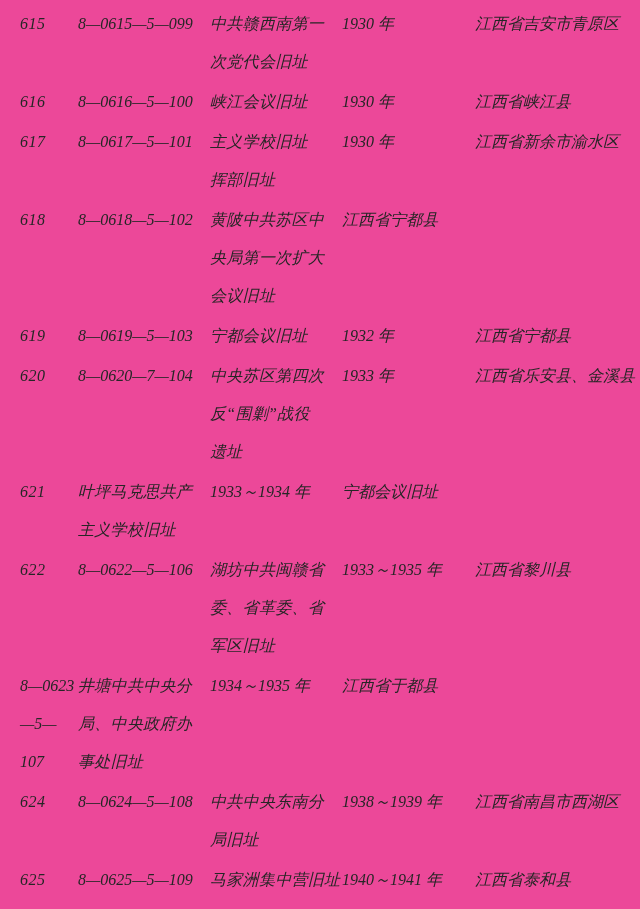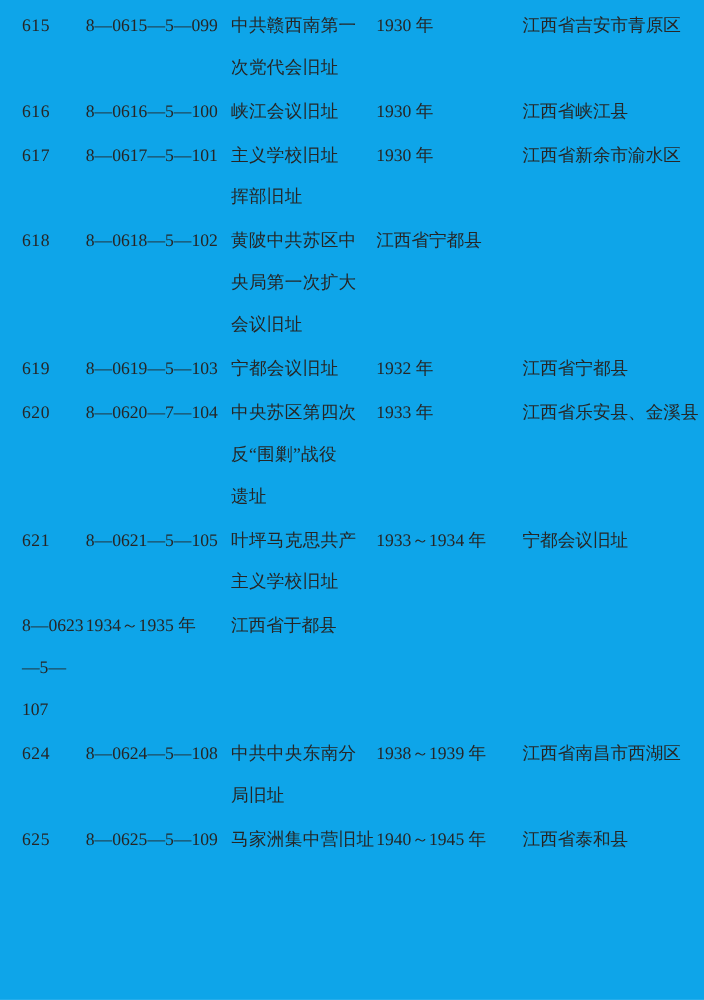--- a/index.html
+++ b/index.html
@@ -4,28 +4,29 @@
 <style>
   html, body {
     margin: 0;
     padding: 0;
     background: #ffffff;
   }
   .page {
     position: relative;
     width: 640px;
     height: 909px;
-    background: #0ea5e9;
+    background: #ec4899;
     overflow: hidden;
     box-sizing: border-box;
     padding-top: 5px;
     font-family: "Liberation Serif", "DejaVu Serif", serif;
     font-size: 16px;
     line-height: 38px;
     color: #262626;
+    font-style: italic;
   }
   .row {
     display: grid;
     grid-template-columns: 58px 132px 132px 133px 160px;
     padding-left: 20px;
     margin-top: 2px;
   }
   .row:first-child {
     margin-top: 0;
   }
@@ -96,44 +97,55 @@
     <div class="cell code">8—0620—7—104</div>
     <div class="cell name">中央苏区第四次
 反“围剿”战役
 遗址</div>
     <div class="cell year">1933 年</div>
     <div class="cell loc">江西省乐安县、金溪县</div>
   </div>
 
   <div class="row">
     <div class="cell num">621</div>
-    <div class="cell code">8—0621—5—105</div>
     <div class="cell name">叶坪马克思共产
 主义学校旧址</div>
     <div class="cell year">1933～1934 年</div>
     <div class="cell loc">宁都会议旧址</div>
   </div>
 
+  <div class="row">
+    <div class="cell num">622</div>
+    <div class="cell code">8—0622—5—106</div>
+    <div class="cell name">湖坊中共闽赣省
+委、省革委、省
+军区旧址</div>
+    <div class="cell year">1933～1935 年</div>
+    <div class="cell loc">江西省黎川县</div>
+  </div>
 
   <div class="row">
     <div class="cell code">8—0623—5—107</div>
+    <div class="cell name">井塘中共中央分
+局、中央政府办
+事处旧址</div>
     <div class="cell year">1934～1935 年</div>
     <div class="cell loc">江西省于都县</div>
   </div>
 
   <div class="row">
     <div class="cell num">624</div>
     <div class="cell code">8—0624—5—108</div>
     <div class="cell name">中共中央东南分
 局旧址</div>
     <div class="cell year">1938～1939 年</div>
     <div class="cell loc">江西省南昌市西湖区</div>
   </div>
 
   <div class="row">
     <div class="cell num">625</div>
     <div class="cell code">8—0625—5—109</div>
     <div class="cell name">马家洲集中营旧址</div>
-    <div class="cell year">1940～1945 年</div>
+    <div class="cell year">1940～1941 年</div>
     <div class="cell loc">江西省泰和县</div>
   </div>
 
 </div>
 
 </body></html>

